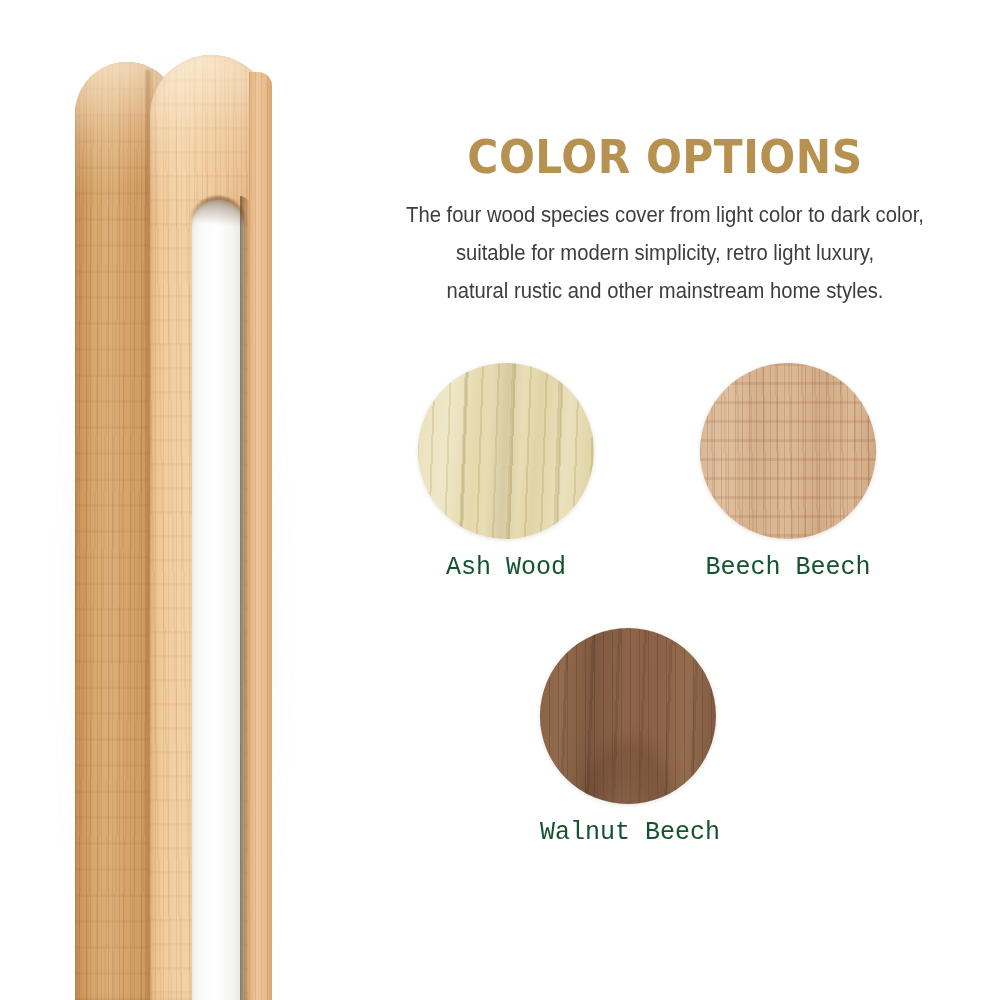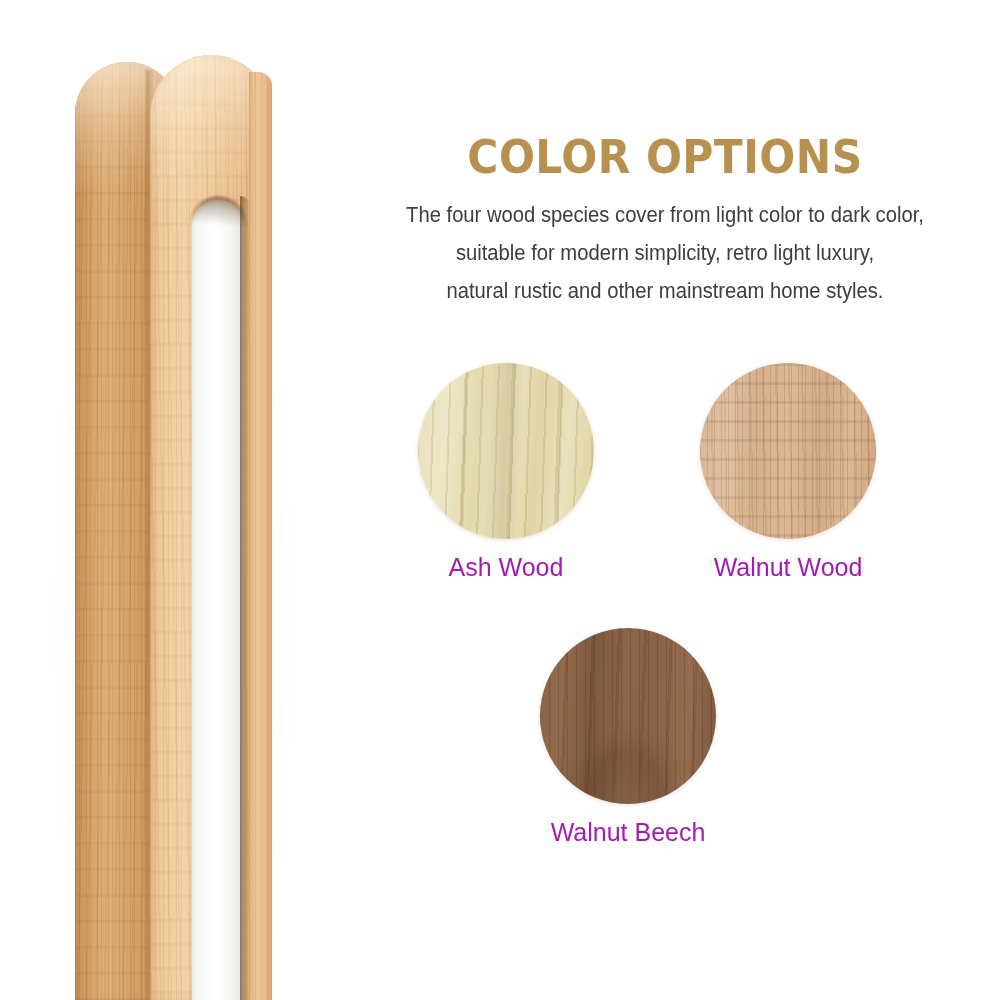--- a/index.html
+++ b/index.html
@@ -153,22 +153,22 @@
   
   .swatch{ position:absolute; }
   .circle{
     width:176px; height:176px; border-radius:50%;
     position:relative; overflow:hidden;
     box-shadow:0 1px 4px rgba(90,70,50,.16);
   }
   .circle .tex{ position:absolute; inset:0; }
   .sw-label{
     margin-top:14px; width:176px; text-align:center;
-    font-family:Liberation Sans, sans-serif;
-    font-size:25px; color:#a21caf; white-space:nowrap;
+    font-family:Liberation Mono, monospace;
+    font-size:25px; color:#14532d; white-space:nowrap;
   }
   
   .ash .circle{
     background:linear-gradient(95deg,#e9e0bc 0%,#efe8c8 18%,#e4d9ae 34%,#ece3bf 52%,#e1d4a6 66%,#eae1bd 82%,#ddd0a0 100%);
   }
   .ash .tex{
     background-image:
       repeating-linear-gradient(92deg, rgba(186,168,110,.28) 0 2px, rgba(255,255,255,0) 2px 16px),
       repeating-linear-gradient(92deg, rgba(160,142,88,.22) 0 4px, rgba(255,255,255,0) 4px 47px),
       linear-gradient(93deg, rgba(150,132,80,.0) 40%, rgba(150,132,80,.25) 50%, rgba(150,132,80,0) 58%);
@@ -248,21 +248,21 @@
       <div class="circle">
         <div class="tex"></div>
       </div>
       <div class="sw-label">Ash Wood</div>
     </div>
 
     <div class="swatch beech" style="left:370px; top:363px;">
       <div class="circle">
         <div class="tex"></div>
       </div>
-      <div class="sw-label">Walnut Wood</div>
+      <div class="sw-label">Beech Beech</div>
     </div>
 
     <div class="swatch walnut" style="left:210px; top:628px;">
       <div class="circle">
         <div class="tex"></div>
         <div class="tex2"></div>
       </div>
       <div class="sw-label">Walnut Beech</div>
     </div>
 

